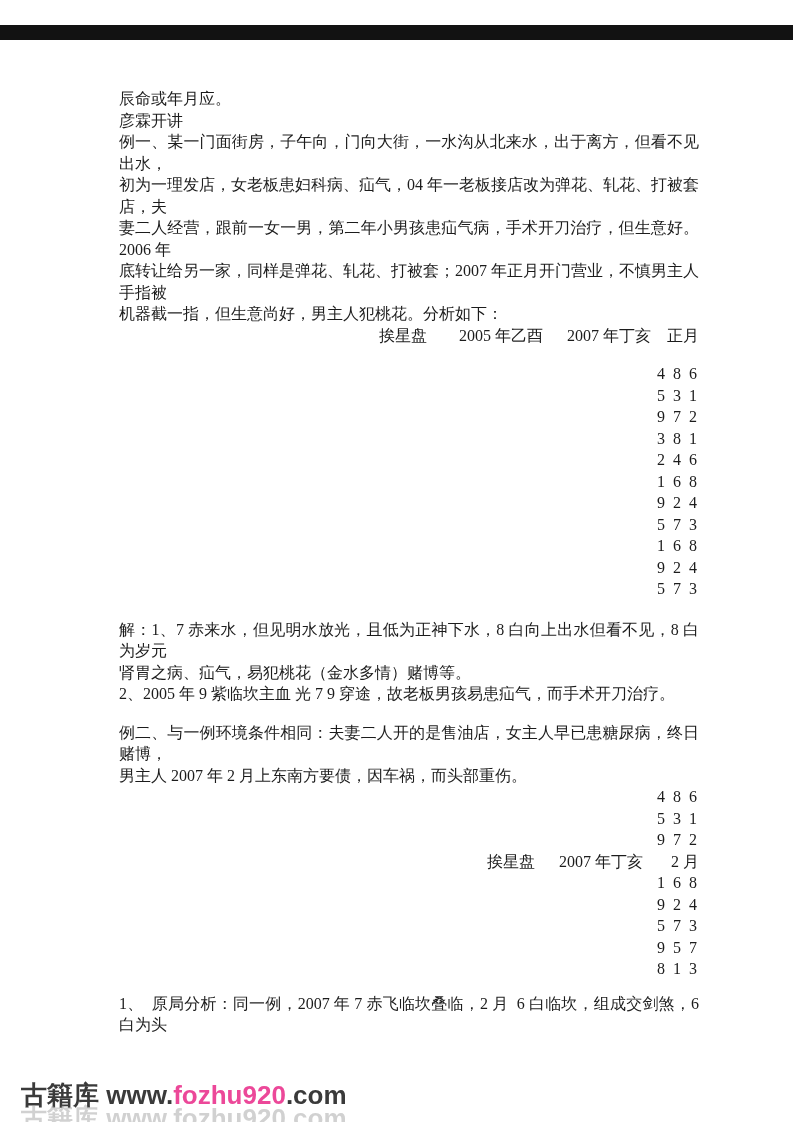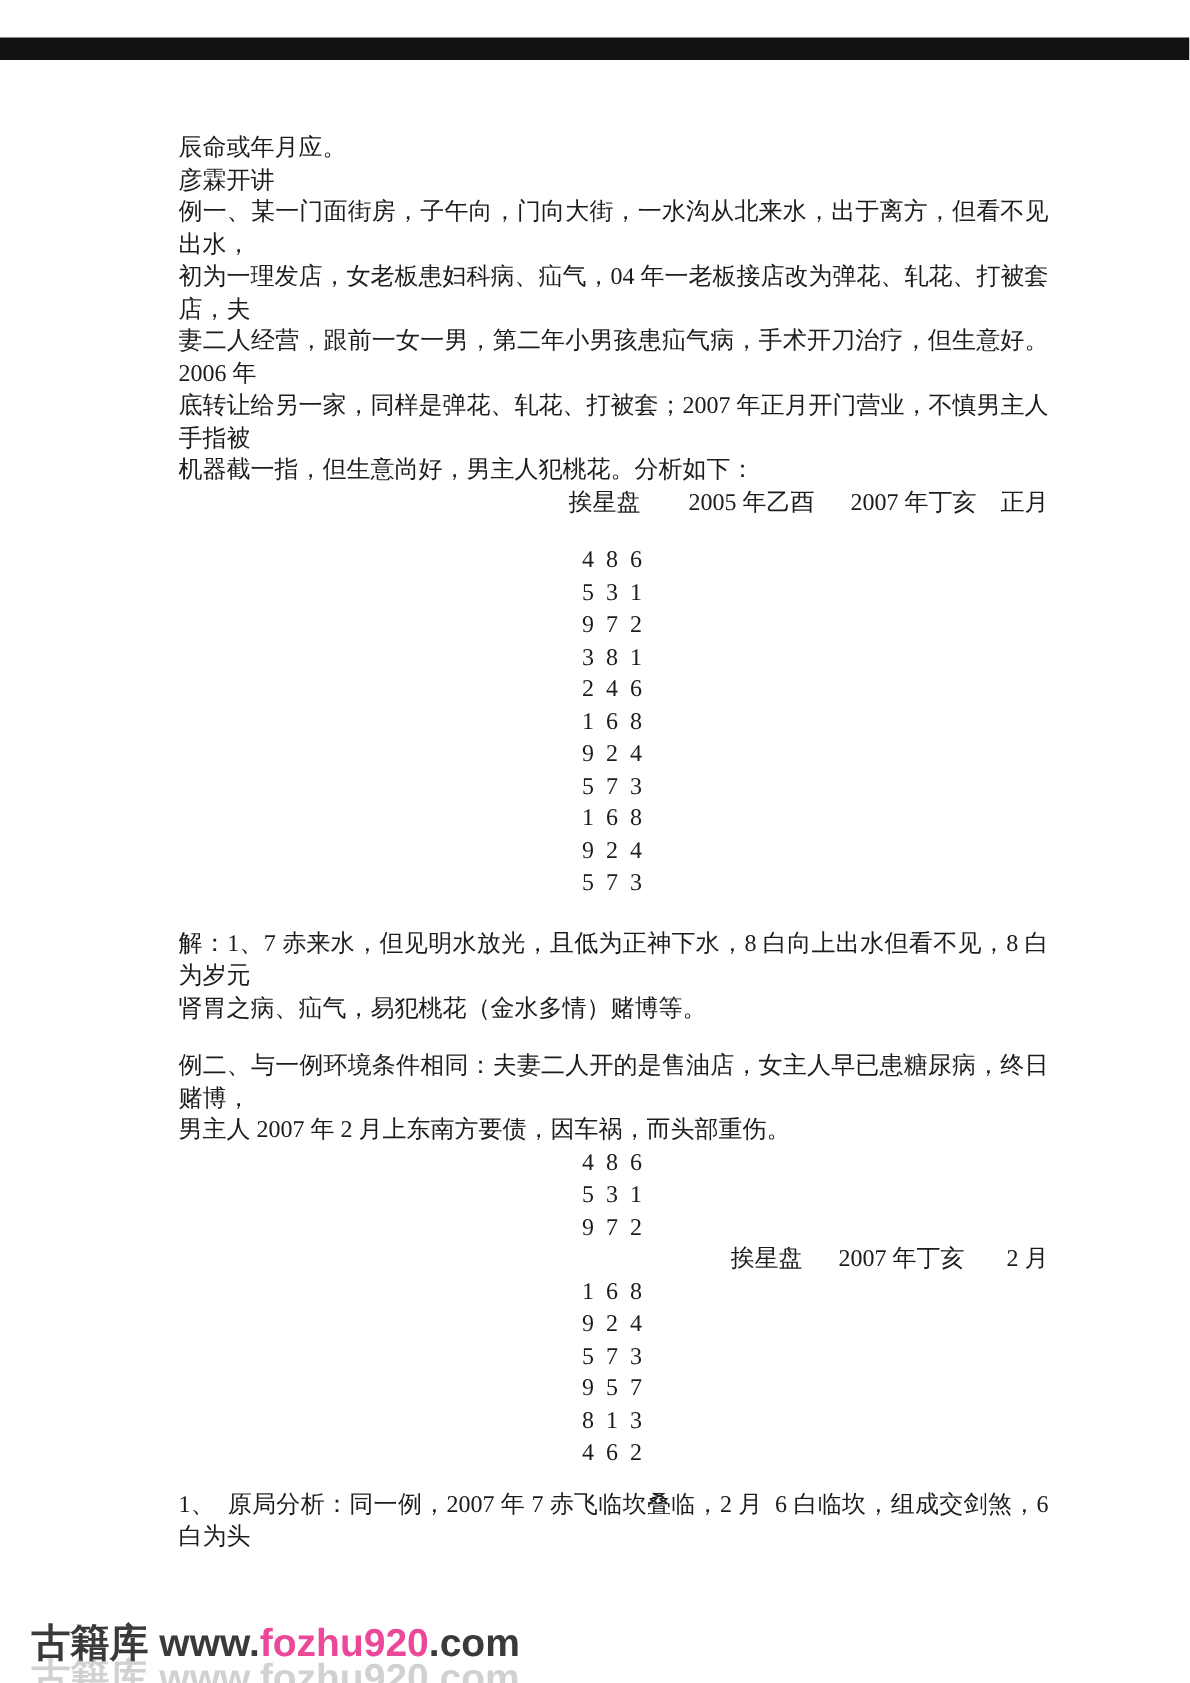--- a/index.html
+++ b/index.html
@@ -14,21 +14,21 @@
   .scan-bar{
     position:absolute;left:0;top:25px;width:793px;height:15px;
     background:#121212;
   }
   .content{
     position:absolute;left:119px;top:88px;width:580px;
     font-size:16px;line-height:21.5px;color:#1c1c1c;
     text-align:justify;
   }
   .line{white-space:pre-wrap;min-height:21.5px;}
-  .grid-row{white-space:pre;letter-spacing:2px;text-align:center;}
+  .grid-row{white-space:pre;letter-spacing:2px;text-align:right;}
   .hdr{white-space:pre;text-align:right;}
   .sp17{height:17px;}
   .sp19{height:19px;}
   .sp13{height:13px;}
   .footer{
     position:absolute;left:21px;top:1082px;
     font-family:"Liberation Sans","DejaVu Sans",sans-serif;
     font-weight:bold;font-size:26px;line-height:26px;
     color:#3a3a3a;white-space:nowrap;
   }
@@ -72,38 +72,38 @@
     <div class="line grid-row">9 2 4</div>
     <div class="line grid-row">5 7 3</div>
     <div class="line grid-row">1 6 8</div>
     <div class="line grid-row">9 2 4</div>
     <div class="line grid-row">5 7 3</div>
 
     <div class="sp19"></div>
 
     <div class="line">解：1、7 赤来水，但见明水放光，且低为正神下水，8 白向上出水但看不见，8 白为岁元</div>
     <div class="line">肾胃之病、疝气，易犯桃花（金水多情）赌博等。</div>
+    <div class="line">2、2005 年 9 紫临坎主血 光 7 9 穿途，故老板男孩易患疝气，而手术开刀治疗。</div>
 
     <div class="sp17"></div>
 
     <div class="line">例二、与一例环境条件相同：夫妻二人开的是售油店，女主人早已患糖尿病，终日赌博，</div>
     <div class="line">男主人 2007 年 2 月上东南方要债，因车祸，而头部重伤。</div>
 
     <div class="line grid-row">4 8 6</div>
     <div class="line grid-row">5 3 1</div>
     <div class="line grid-row">9 7 2</div>
 
     <div class="line hdr">挨星盘      2007 年丁亥       2 月</div>
 
     <div class="line grid-row">1 6 8</div>
     <div class="line grid-row">9 2 4</div>
     <div class="line grid-row">5 7 3</div>
     <div class="line grid-row">9 5 7</div>
     <div class="line grid-row">8 1 3</div>
-    <div class="line grid-row">4 6 2</div>
 
     <div class="sp13"></div>
 
     <div class="line">1、  原局分析：同一例，2007 年 7 赤飞临坎叠临，2 月  6 白临坎，组成交剑煞，6 白为头</div>
 
   </div>
 
   <div class="footer">
     <span>古籍库 </span><span>www.</span><span class="green">fozhu</span><span class="red">920</span><span>.com</span>
   </div>

